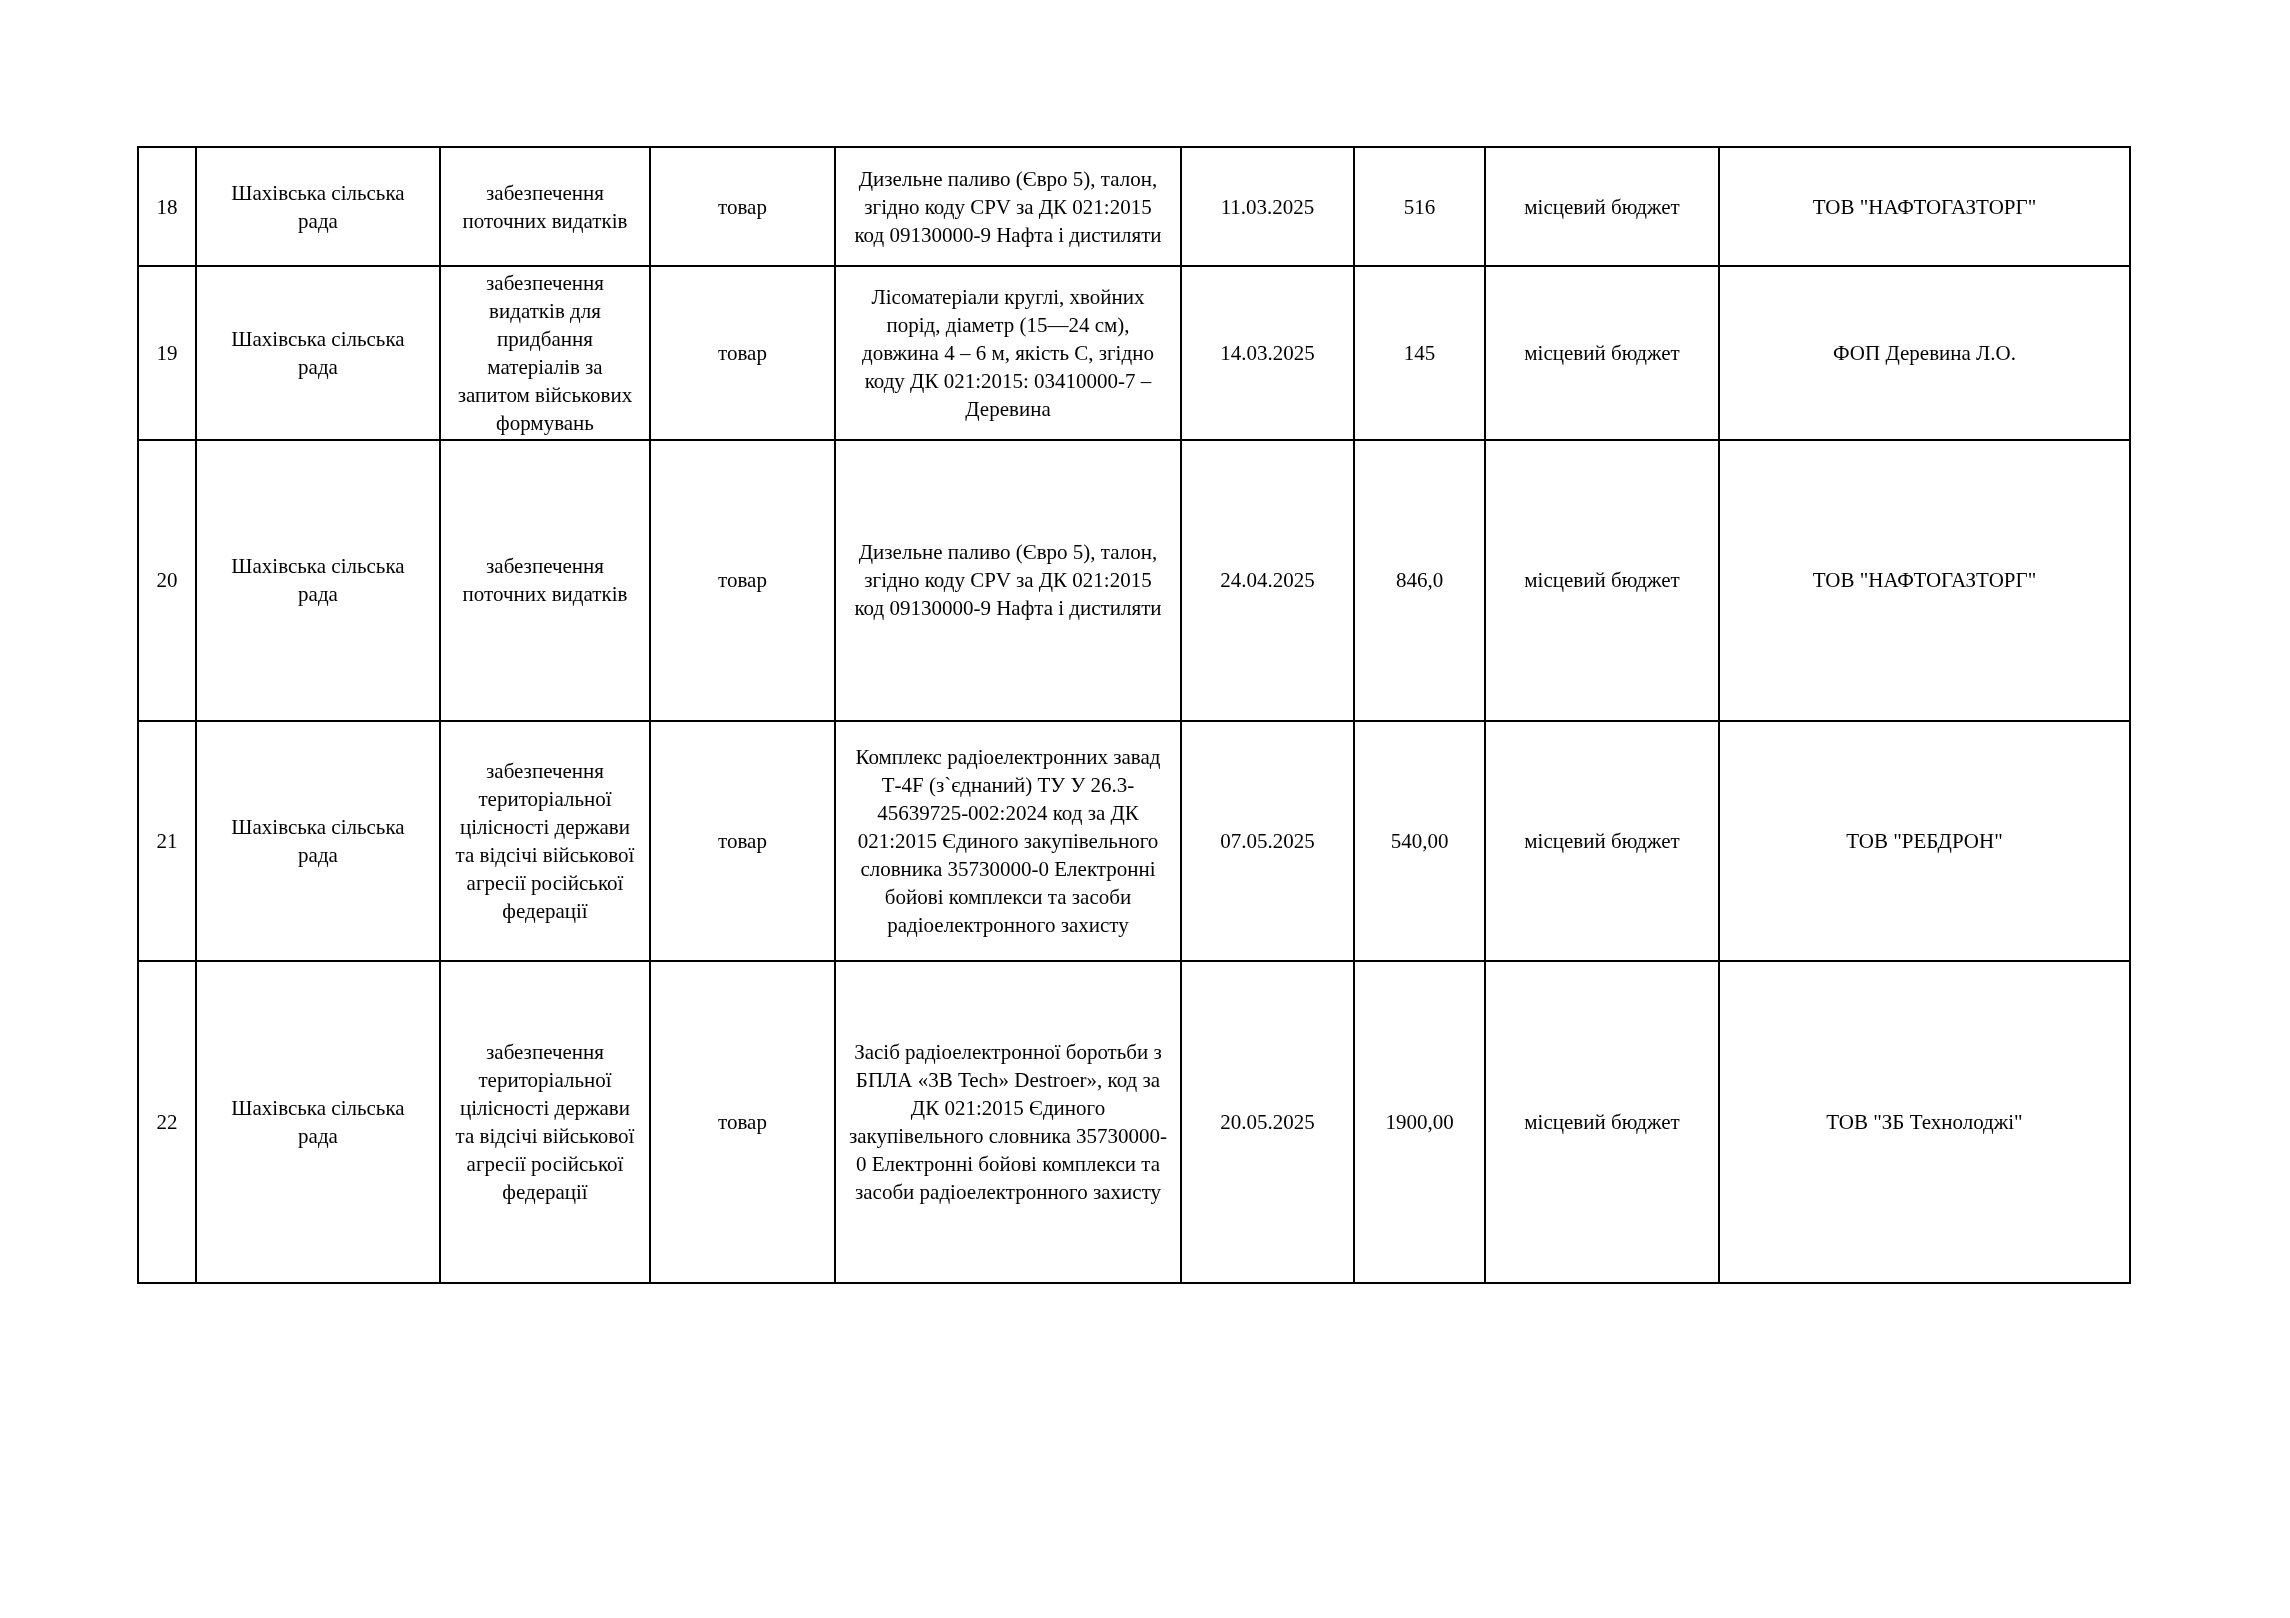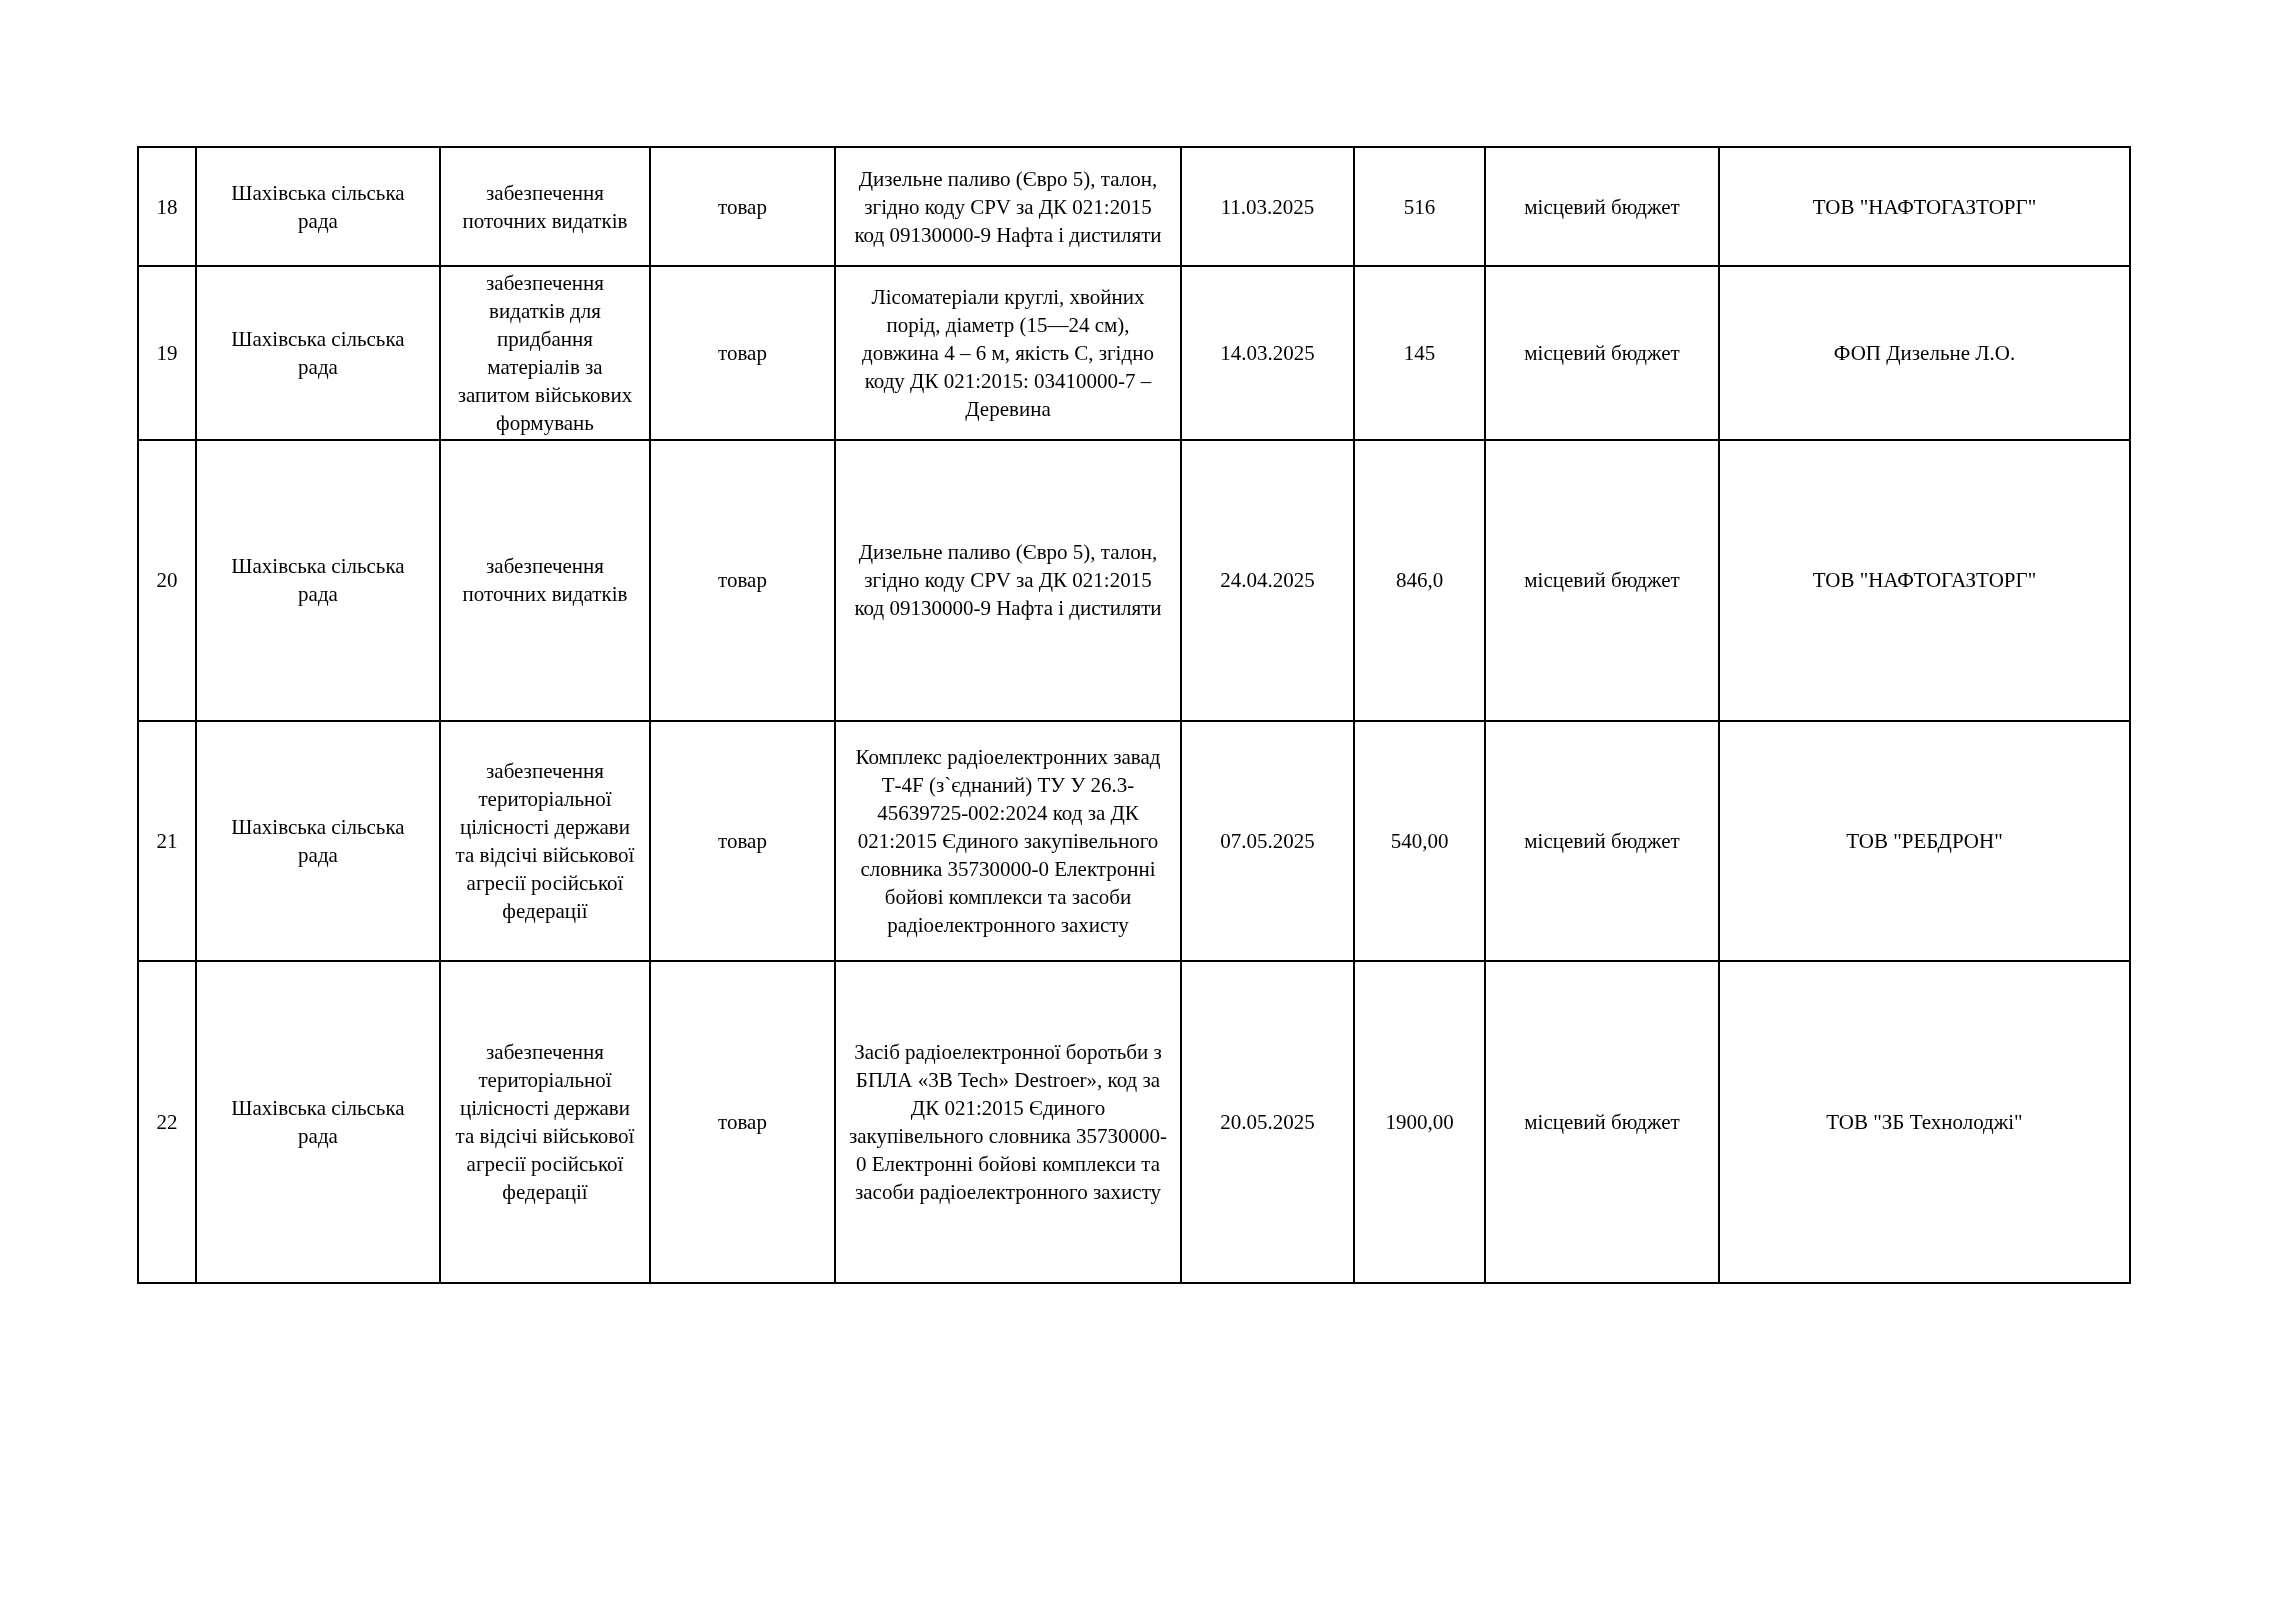--- a/index.html
+++ b/index.html
@@ -94,21 +94,21 @@
 формувань</td>
         <td>товар</td>
         <td>Лісоматеріали круглі, хвойних
 порід, діаметр (15—24 см),
 довжина 4 – 6 м, якість С, згідно
 коду ДК 021:2015: 03410000-7 –
 Деревина</td>
         <td>14.03.2025</td>
         <td>145</td>
         <td>місцевий бюджет</td>
-        <td>ФОП Дизельне Л.О.</td>
+        <td>ФОП Деревина Л.О.</td>
       </tr>
       <tr class="r20">
         <td>20</td>
         <td>Шахівська сільська
 рада</td>
         <td>забезпечення
 поточних видатків</td>
         <td>товар</td>
         <td>Дизельне паливо (Євро 5), талон,
 згідно коду CPV за ДК 021:2015

